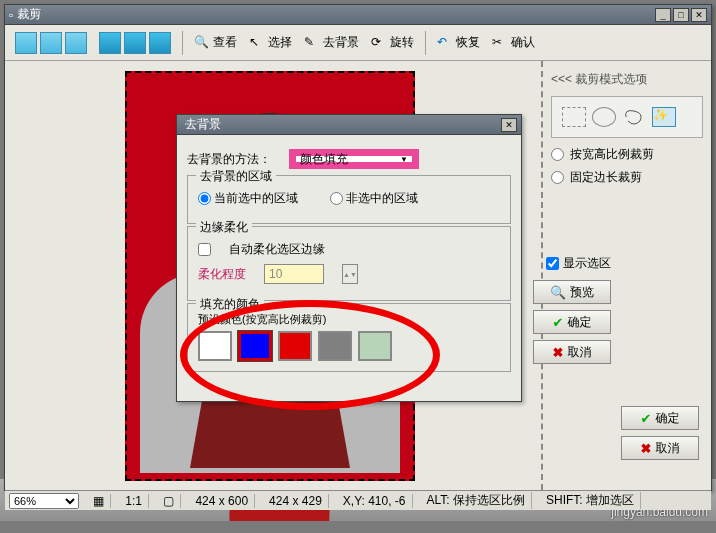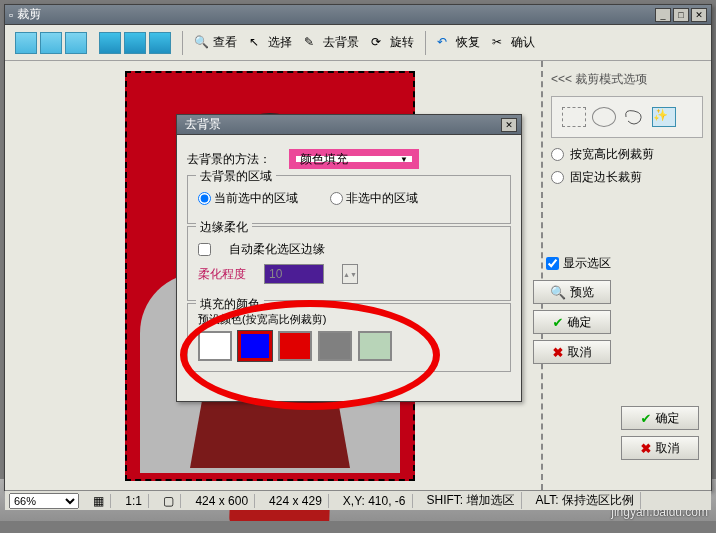--- a/index.html
+++ b/index.html
@@ -46,21 +46,21 @@
 .zoom-sel { width: 70px; height: 16px; font-size: 11px; }
 
 
 .dlg { left: 176px; top: 114px; width: 346px; height: 288px; z-index: 10; background: #eaeae4; }
 .dlg-body { padding: 8px 10px; }
 .frow { display: flex; align-items: center; gap: 18px; margin: 6px 0; }
 .fieldset { border: 1px solid #a0a0a0; margin: 2px 0; padding: 8px 10px 10px; position: relative; }
 .fieldset .legend { position: absolute; top: -8px; left: 8px; background: #eaeae4; padding: 0 4px; }
 .sel { height: 20px; border: 7px solid #ec4899; background: #fff; padding: 0 4px; width: 130px; display: flex; align-items: center; justify-content: space-between; }
 .sel .caret { font-size: 8px; }
-.num-input { width: 60px; height: 20px; border: 1px solid #888; background: #4c1d95; padding: 0 4px; color: #888; }
+.num-input { width: 60px; height: 20px; border: 1px solid #888; background: #fef9c3; padding: 0 4px; color: #888; }
 .swatches { display: flex; gap: 6px; margin-top: 4px; }
 .swatch { width: 34px; height: 30px; border: 2px solid #888; }
 .swatch.sw-white { background: #fff; }
 .swatch.sw-blue { background: #0000ff; border: 3px solid #c00; outline: 1px solid #444; }
 .swatch.sw-red { background: #e00000; }
 .swatch.sw-gray { background: #808080; }
 .swatch.sw-green { background: #b8d4b8; }
 
 .dlg-btns { position: absolute; right: -90px; top: 165px; display: flex; flex-direction: column; gap: 6px; }
 .btn { width: 78px; height: 24px; background: linear-gradient(to bottom, #f8f8f4, #d8d8d0); border: 1px solid #888; display: flex; align-items: center; justify-content: center; gap: 4px; cursor: default; }
@@ -192,22 +192,22 @@
   <div class="statusbar">
     <select class="zoom-sel">
       <option>66%</option>
     </select>
     <span class="sb-cell">▦</span>
     <span class="sb-cell">1:1</span>
     <span class="sb-cell">▢</span>
     <span class="sb-cell">424 x 600</span>
     <span class="sb-cell">424 x 429</span>
     <span class="sb-cell">X,Y: 410, -6</span>
+    <span class="sb-cell">ALT: 保持选区比例</span>
     <span class="sb-cell">SHIFT: 增加选区</span>
-    <span class="sb-cell">ALT: 保持选区比例</span>
   </div>
 </div>
 
 <div class="win dlg">
   <div class="titlebar">
     <span class="title">去背景</span>
     <div class="win-btns">
       <div class="win-btn">✕</div>
     </div>
   </div>

